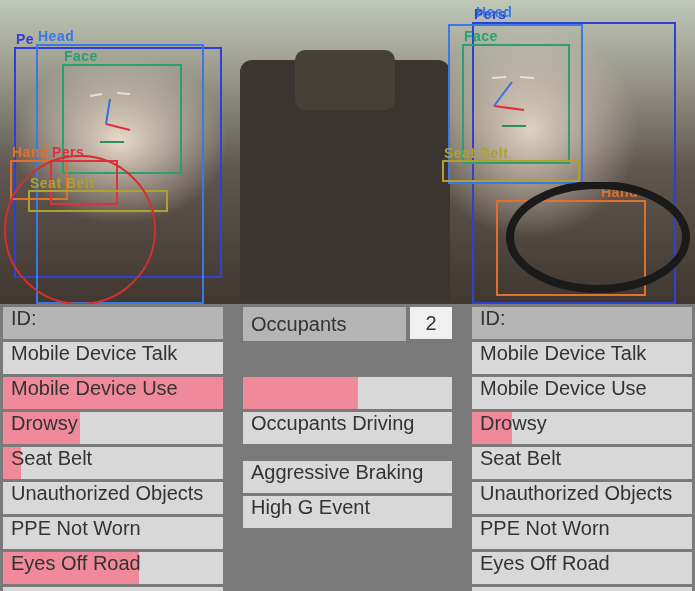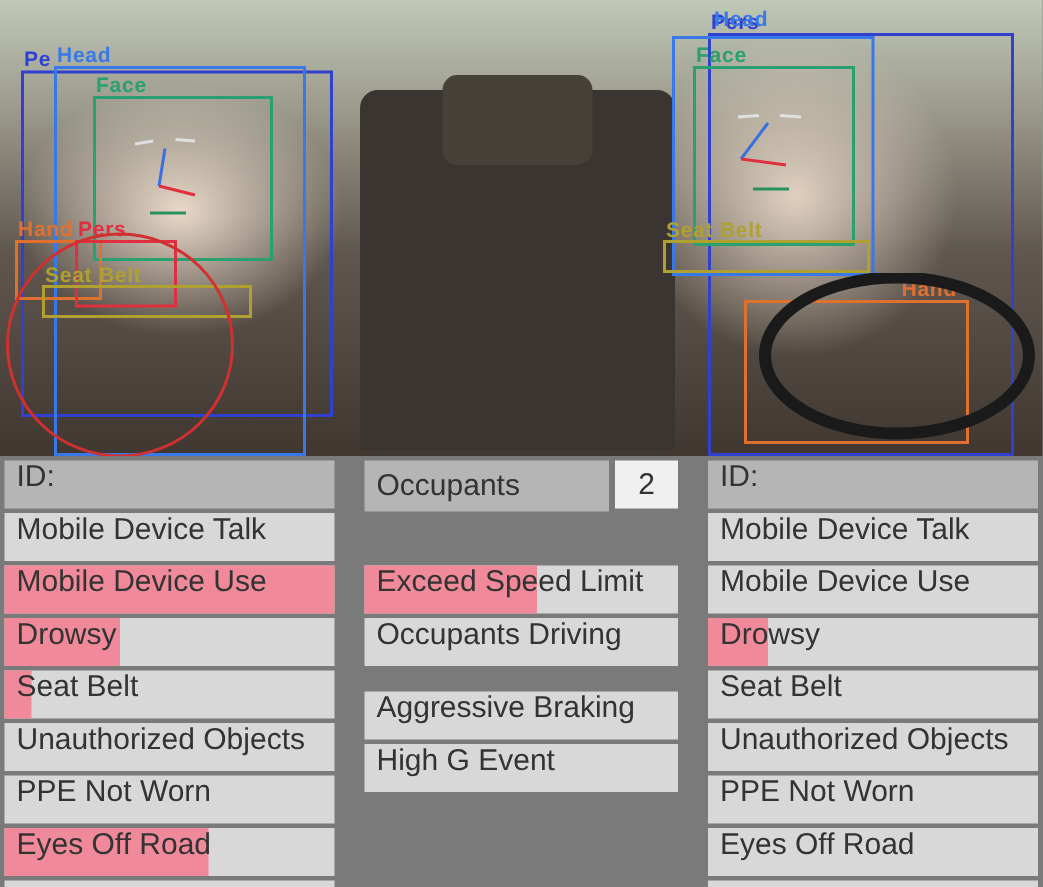--- a/index.html
+++ b/index.html
@@ -233,21 +233,20 @@
 
   <div class="col col-mid">
     <div class="occ-row">
       <div class="occ-label">Occupants</div>
       <div class="occ-count">2</div>
     </div>
     <div class="spacer"></div>
     <div id="mid-rows">
         <div class="row">
           <div class="alert-bar" style="width: 55%;"></div>
-          <span class="row-text">Exceed Speed Limit</span>
         </div>
         <div class="row" style="margin-top: 3px;">
           <span class="row-text">Occupants Driving</span>
         </div>
         <div class="row" style="margin-top: 17px;">
           <span class="row-text">Aggressive Braking</span>
         </div>
         <div class="row" style="margin-top: 3px;">
           <span class="row-text">High G Event</span>
         </div>

